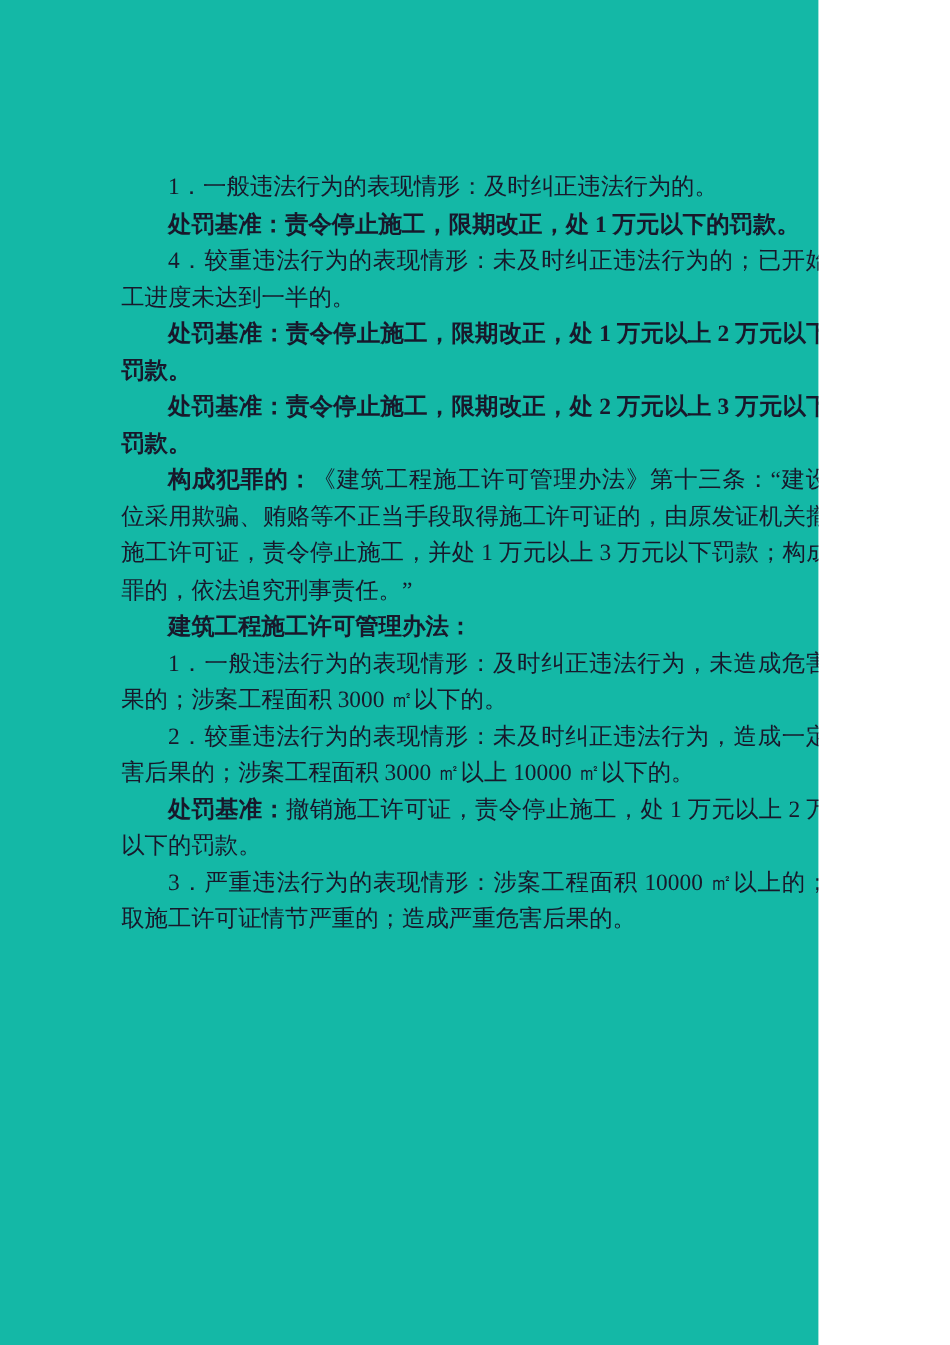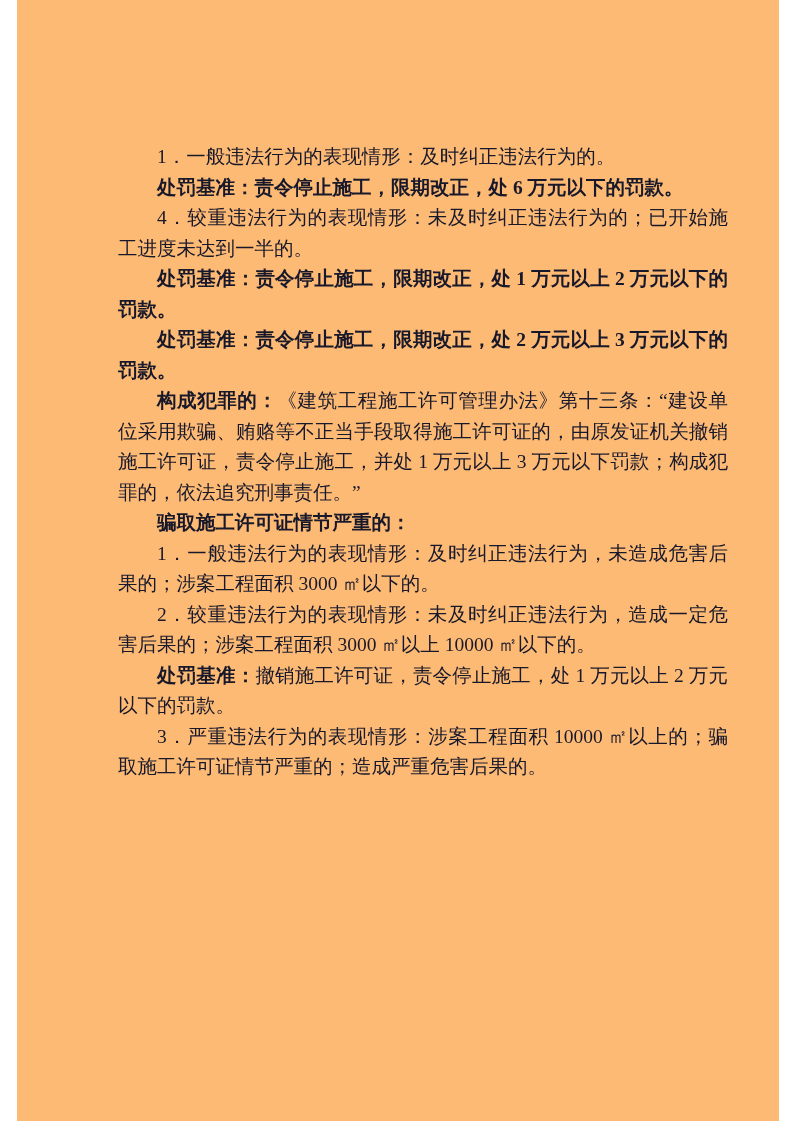--- a/index.html
+++ b/index.html
@@ -2,27 +2,26 @@
 <html lang="zh"><head>
 <meta charset="utf-8">
 <style>
   html, body {
     margin: 0;
     padding: 0;
     background: #ffffff;
   }
   .page {
     position: relative;
-    width: 762px;
+    width: 682px;
     height: 1121px;
-    background: #fdba74;
+    background: #14b8a6;
     overflow: hidden;
     font-family: "Liberation Serif", "DejaVu Serif", serif;
     color: #18182b;
-    margin-left: 17px;
   }
   .doc-content {
     position: absolute;
     left: 101px;
     top: 142px;
     width: 610px;
   }
   .para {
     margin: 0;
     padding: 0;
@@ -47,24 +46,24 @@
     color: #18182b;
     font-family: "Liberation Serif", "DejaVu Serif", serif;
   }
 </style>
 </head>
 <body>
 
 <div class="page">
   <div class="doc-content">
       <p class="para"><span>1．一般违法行为的表现情形：及时纠正违法行为的。</span></p>
-      <p class="para"><span class="bold">处罚基准：责令停止施工，限期改正，处 6 万元以下的罚款。</span></p>
+      <p class="para"><span class="bold">处罚基准：责令停止施工，限期改正，处 1 万元以下的罚款。</span></p>
       <p class="para"><span>4．较重违法行为的表现情形：未及时纠正违法行为的；已开始施工进度未达到一半的。</span></p>
       <p class="para"><span class="bold">处罚基准：责令停止施工，限期改正，处 1 万元以上 2 万元以下的罚款。</span></p>
       <p class="para"><span class="bold">处罚基准：责令停止施工，限期改正，处 2 万元以上 3 万元以下的罚款。</span></p>
       <p class="para"><span class="bold">构成犯罪的：</span><span>《建筑工程施工许可管理办法》第十三条：“建设单位采用欺骗、贿赂等不正当手段取得施工许可证的，由原发证机关撤销施工许可证，责令停止施工，并处 1 万元以上 3 万元以下罚款；构成犯罪的，依法追究刑事责任。”</span></p>
-      <p class="para"><span class="bold">骗取施工许可证情节严重的：</span></p>
+      <p class="para"><span class="bold">建筑工程施工许可管理办法：</span></p>
       <p class="para"><span>1．一般违法行为的表现情形：及时纠正违法行为，未造成危害后果的；涉案工程面积 3000 ㎡以下的。</span></p>
       <p class="para"><span>2．较重违法行为的表现情形：未及时纠正违法行为，造成一定危害后果的；涉案工程面积 3000 ㎡以上 10000 ㎡以下的。</span></p>
       <p class="para"><span class="bold">处罚基准：</span><span>撤销施工许可证，责令停止施工，处 1 万元以上 2 万元以下的罚款。</span></p>
       <p class="para"><span>3．严重违法行为的表现情形：涉案工程面积 10000 ㎡以上的；骗取施工许可证情节严重的；造成严重危害后果的。</span></p>
     </div>
 </div>
 
 </body></html>

